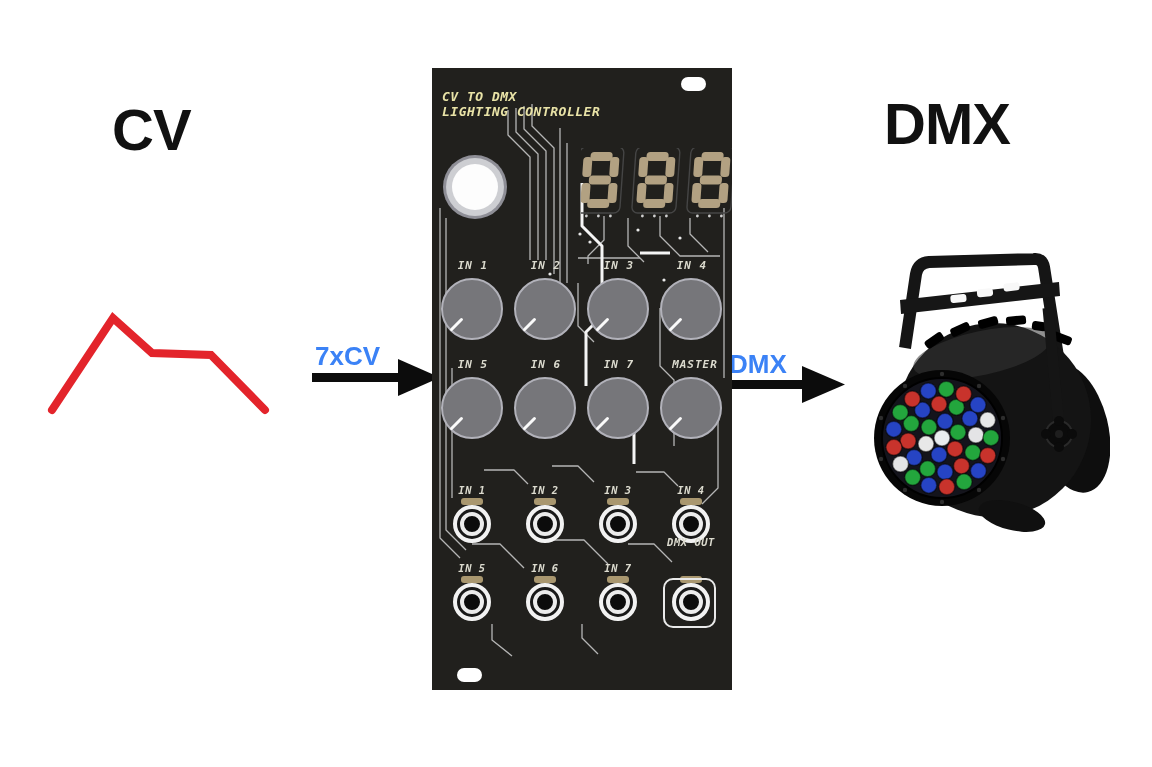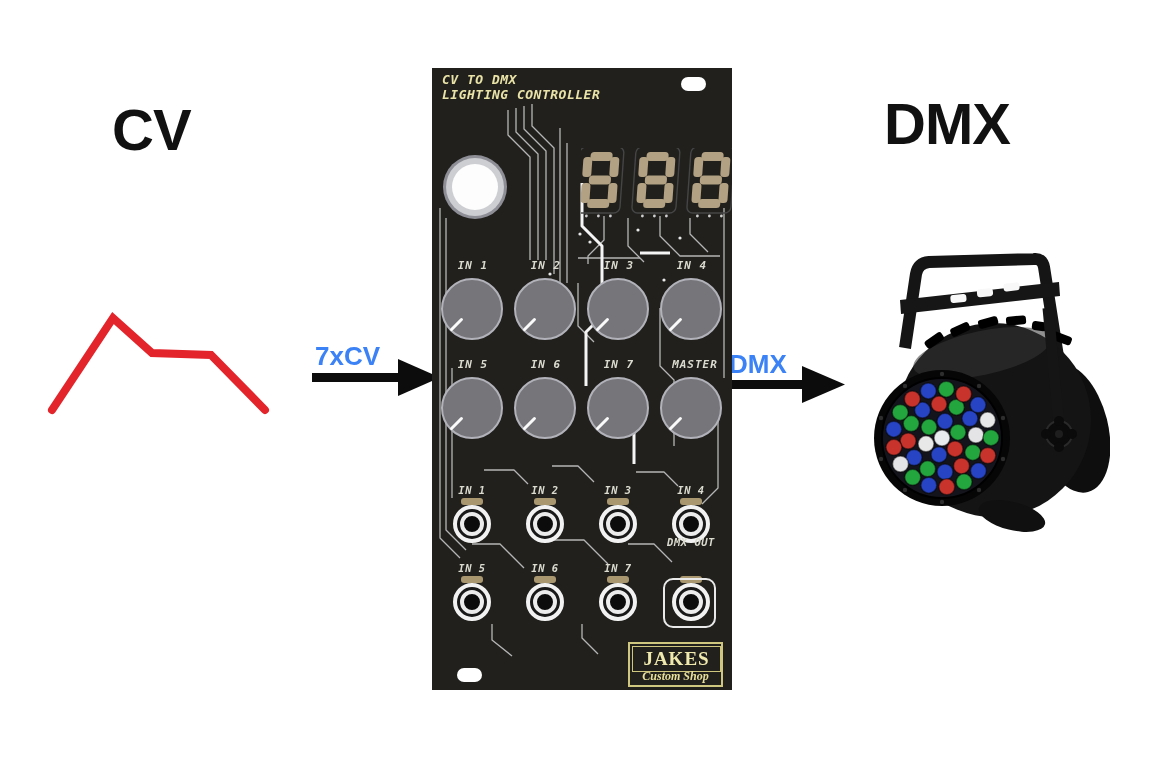--- a/index.html
+++ b/index.html
@@ -8,21 +8,21 @@
   .abs{position:absolute;}
 
   
   .big-heading{font-weight:bold;font-size:58px;color:#111;letter-spacing:-1px;}
 
   
   .arrow-label{font-weight:bold;font-size:26px;color:#3b82f6;letter-spacing:0px;}
 
   
   .panel{left:432px;top:68px;width:300px;height:622px;background:#21201d;}
-  .panel-title{left:10px;top:4px;color:#e9e3a7;font-family:"DejaVu Sans Mono", monospace;
+  .panel-title{left:10px;top:21px;color:#e9e3a7;font-family:"DejaVu Sans Mono", monospace;
                font-style:italic;font-weight:bold;font-size:13px;line-height:15px;letter-spacing:0.5px;white-space:pre;}
   .mhole{width:25px;height:14px;background:#ffffff;border-radius:8px;}
 
   .bigled{left:11px;top:87px;width:64px;height:64px;border-radius:50%;background:#8e8e96;}
   .bigled .mid{position:absolute;inset:3px;border-radius:50%;background:#cdced2;}
   .bigled .core{position:absolute;inset:9px;border-radius:50%;background:#fdfdfd;}
 
   .knob{width:62px;height:62px;border-radius:50%;background:#76767a;border:2px solid #b2b2ba;box-sizing:border-box;}
   .knob::after{content:"";position:absolute;left:12px;top:36px;width:3px;height:17px;background:#fafafa;
                border-radius:2px;transform:rotate(45deg);}
@@ -219,24 +219,20 @@
     <div class="abs jack" style="left:94px;top:515px;">
         <div class="inner"></div>
       </div>
     <div class="abs jack" style="left:167px;top:515px;">
         <div class="inner"></div>
       </div>
     <div class="abs jack" style="left:240px;top:515px;">
         <div class="inner"></div>
       </div>
 
-    <div class="abs brandbox">
-      <div class="brandname">JAKES</div>
-      <div class="brandtag">Custom Shop</div>
-    </div>
   </div>
 
   <svg class="abs" style="left:862px;top:248px;" width="248" height="292" viewBox="0 0 248 292">
 
     <path d="M 43,100 L 54,26 Q 56,15 67,14 L 172,11 Q 180,10 182,19 L 197,115" fill="none" stroke="#151515" stroke-width="12" stroke-linejoin="round"></path>
     <polygon points="38,52 197,34 198,48 39,66" fill="#161616"></polygon>
     <g transform="rotate(-6 120 45)" fill="#f8f8f8">
       <rect x="88" y="44" width="16" height="8" rx="3"></rect>
       <rect x="115" y="41" width="16" height="8" rx="3"></rect>
       <rect x="142" y="38" width="16" height="8" rx="3"></rect>

